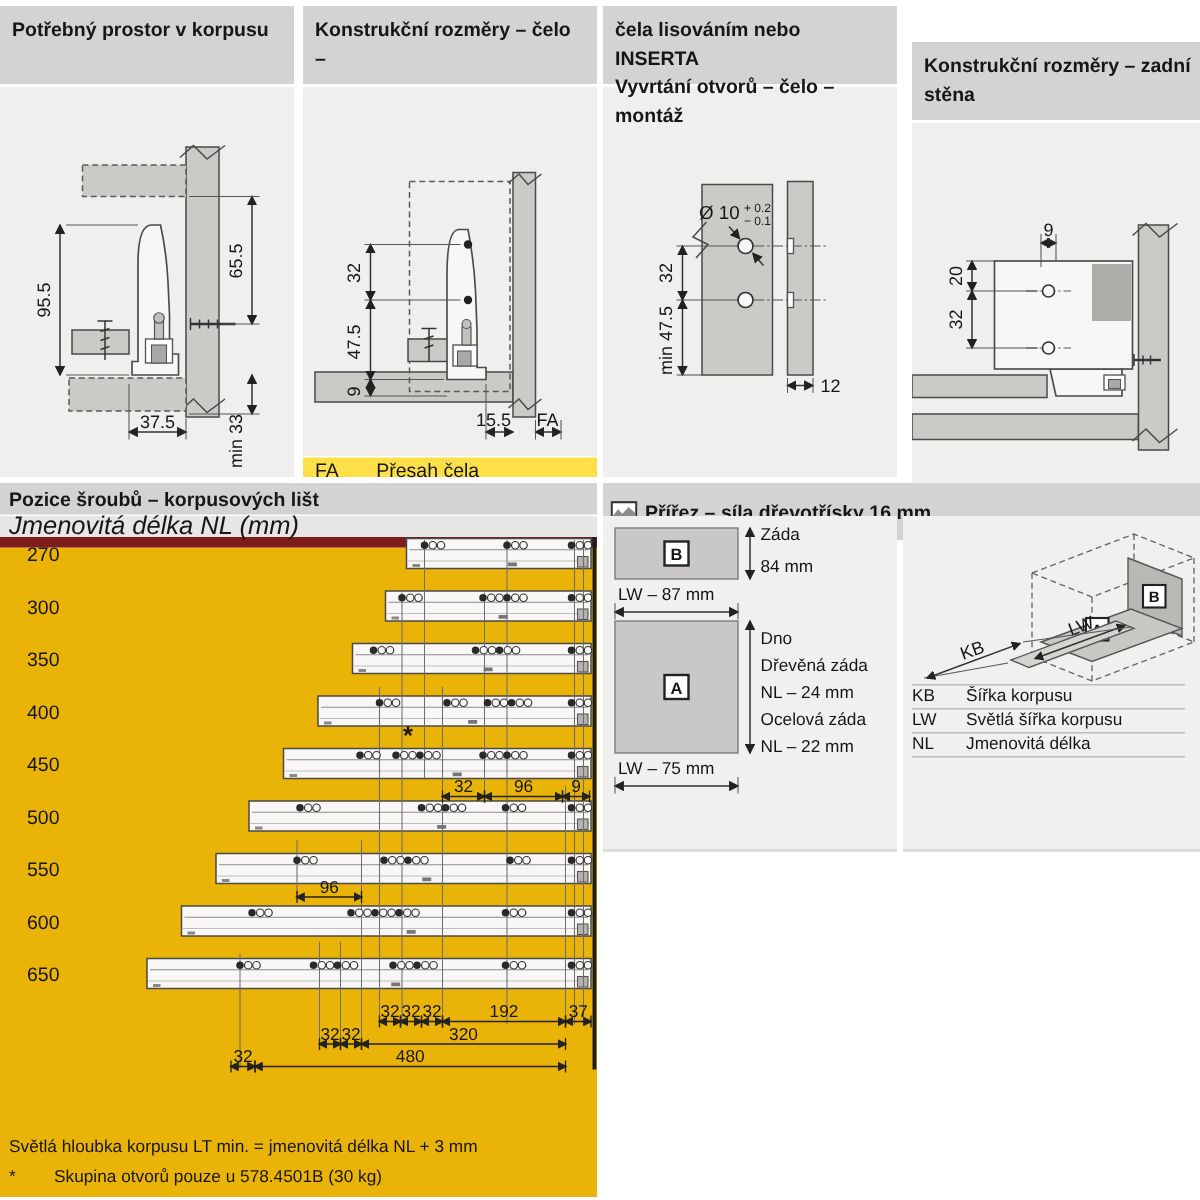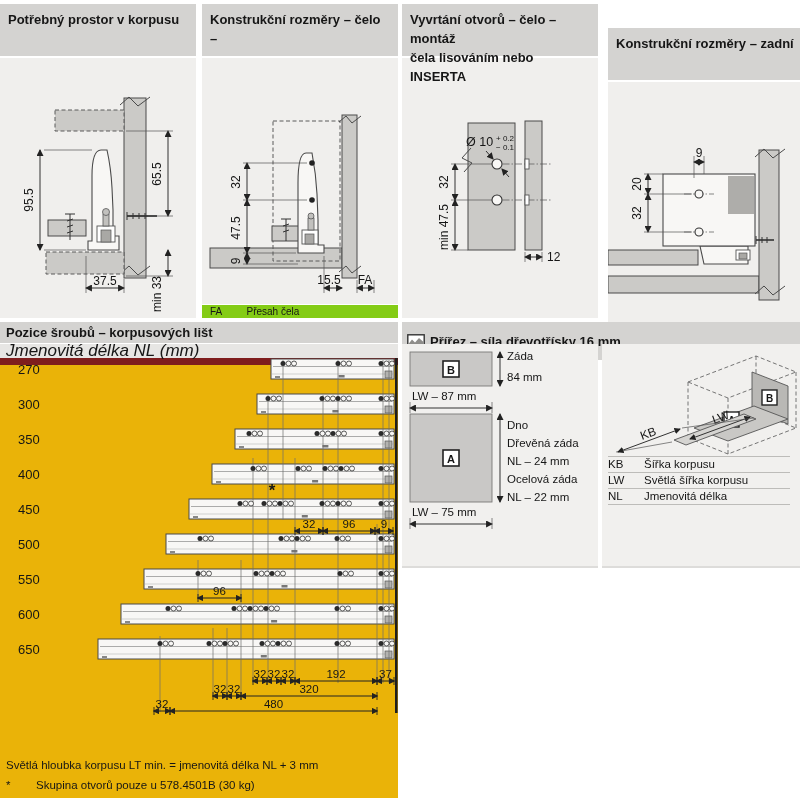--- a/index.html
+++ b/index.html
@@ -19,21 +19,21 @@
   .midf{fill:#c2c1be;stroke:#555;stroke-width:0.8;}
   .hole{fill:#f8f7f5;stroke:#333;stroke-width:1.1;}
   .dim-line{stroke:#333;stroke-width:1;}
   .ext{stroke:#555;stroke-width:0.7;}
   .cl{stroke:#555;stroke-width:0.7;stroke-dasharray:7 2 1.5 2;fill:none;}
   .brk{stroke:#4a4a4a;stroke-width:1;fill:none;}
   .lnn{stroke:#333;stroke-width:1;}
   .dimtxt{font-size:12px;}
   .smalltxt{font-size:11.5px;}
   .p2footer{position:absolute;left:0;bottom:0;width:100%;height:14px;border-top:1px solid #fff;
-    font-size:10px;padding:1px 0 0 8px;box-sizing:border-box;background:#84cc16;}
+    font-size:13px;padding:1px 0 0 8px;box-sizing:border-box;background:#fde047;}
   .p2footer .lbl{margin-left:22px;}
   .sec-left{position:absolute;left:0;top:322px;width:398px;height:476px;background:#eab308;}
   .sec-right{position:absolute;left:402px;top:322px;width:398px;height:246px;}
   .sec-hdr{height:21px;background:#d4d3d1;font-weight:bold;font-size:13px;line-height:21px;
     padding-left:6px;border-bottom:1px solid #fff;box-sizing:content-box;}
   .sec-sub{height:14px;background:#e7e6e4;font-size:17px;line-height:14px;padding-left:6px;
     border-bottom:7px solid #7f1d1d;font-style:italic;}
   #screw-svg{position:absolute;left:0;top:36px;}
   .footnotes{position:absolute;left:6px;top:434px;font-size:11.5px;line-height:1.7;}
   .fn2-marker{display:inline-block;width:30px;}
@@ -177,22 +177,22 @@
       </svg>
       <div class="p2footer">
         <span>FA</span>
         <span class="lbl">Přesah čela</span>
       </div>
     </div>
   </section>
 
   <section class="panel" style="left:402px;">
     <header>
+      <div>čela lisováním nebo INSERTA</div>
       <div>Vyvrtání otvorů – čelo – montáž</div>
-      <div>čela lisováním nebo INSERTA</div>
     </header>
     <div class="body">
       <svg width="196" height="258" viewBox="0 60 196 258">
         <defs>
             <marker id="p3a" viewBox="0 0 10 10" refX="8.5" refY="5" markerWidth="7" markerHeight="7" orient="auto-start-reverse">
               <path d="M0,0 L10,5 L0,10 Z" fill="#222"></path>
             </marker>
           </defs>
         <rect class="board" x="66" y="125" width="47" height="127"></rect>
         <path class="brk" d="M69,150 L60,160 L70,165 L62,174"></path>
@@ -227,20 +227,21 @@
           <line class="ext" x1="140" y1="254" x2="140" y2="264"></line>
           <text class="dimtxt" x="145" y="263">12</text>
         </g>
       </svg>
     </div>
   </section>
 
   <section class="panel" style="left:608px;margin-top:24px;">
     <header>
       <div>Konstrukční rozměry – zadní</div>
+      <div>stěna</div>
     </header>
     <div class="body">
       <svg width="196" height="258" viewBox="0 60 196 258">
         <defs>
             <marker id="p4a" viewBox="0 0 10 10" refX="8.5" refY="5" markerWidth="7" markerHeight="7" orient="auto-start-reverse">
               <path d="M0,0 L10,5 L0,10 Z" fill="#222"></path>
             </marker>
           </defs>
         <rect class="board" x="0" y="228" width="90" height="15"></rect>
         <rect class="board" x="0" y="254" width="151" height="17"></rect>

